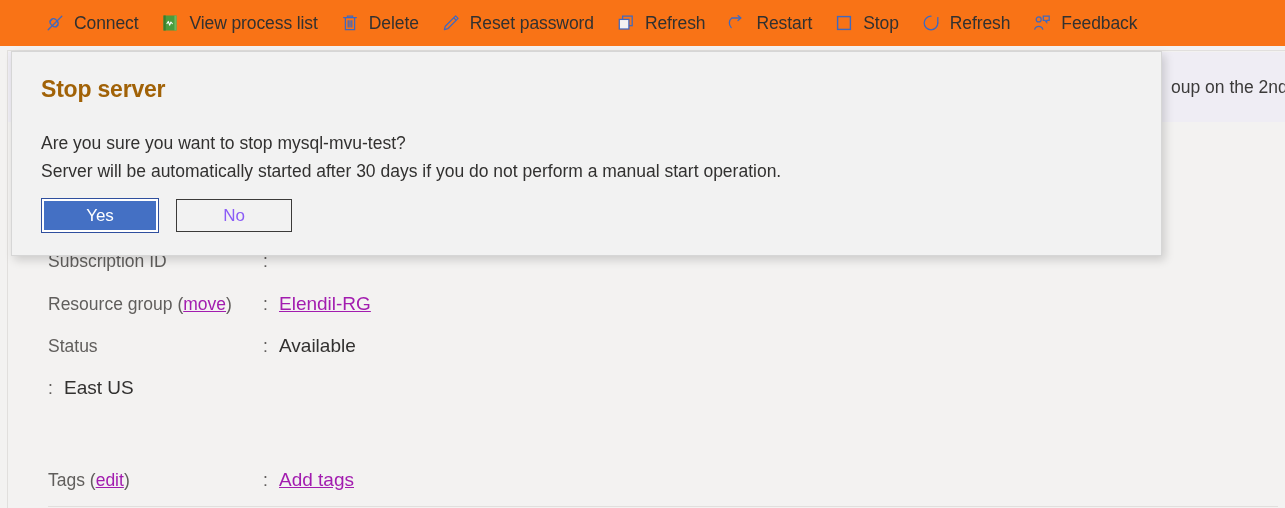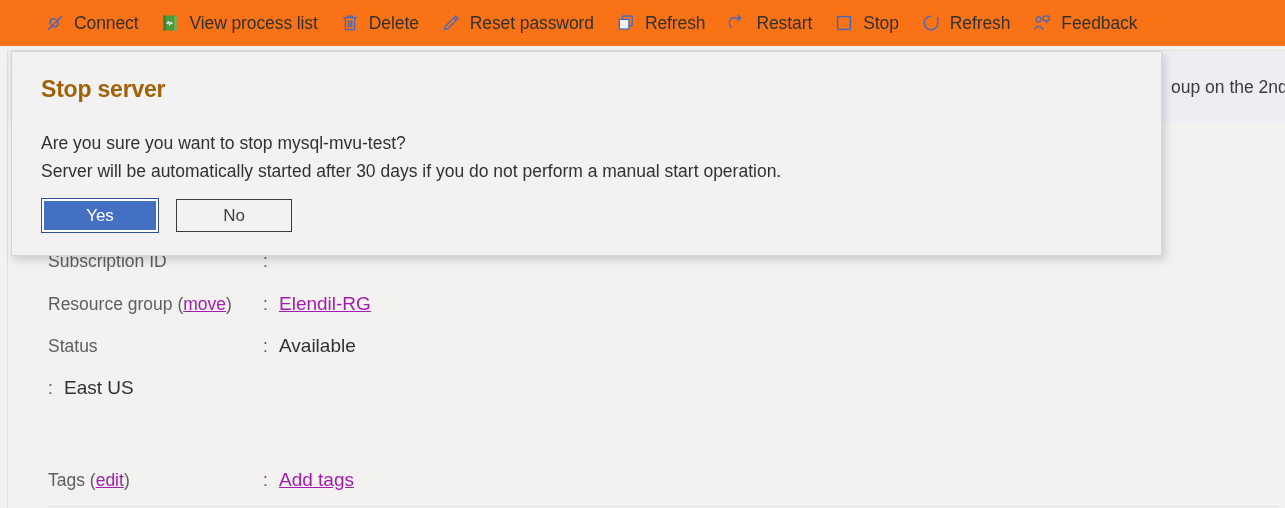--- a/index.html
+++ b/index.html
@@ -199,21 +199,21 @@
   #yes-button {
     background: #4470c4;
     color: #ffffff;
     border: 2px solid #ffffff;
     outline: 1px solid #2f4f9e;
     margin-right: 16px;
     font-weight: normal;
   }
   #no-button {
     background: #f2f2f2;
-    color: #404040;
+    color: #8b5cf6;
     border: 1px solid #3b3a39;
     margin-left: 2px;
   }
 </style>
 </head>
 <body>
 
 <div id="command-bar">
 
   <button class="cmd-btn">

